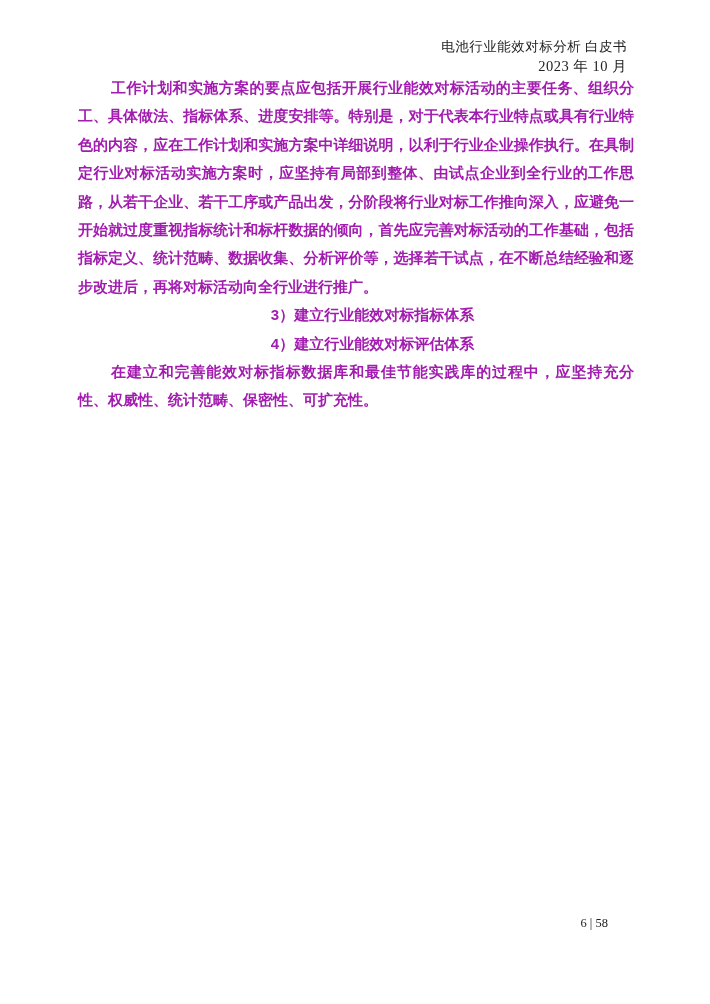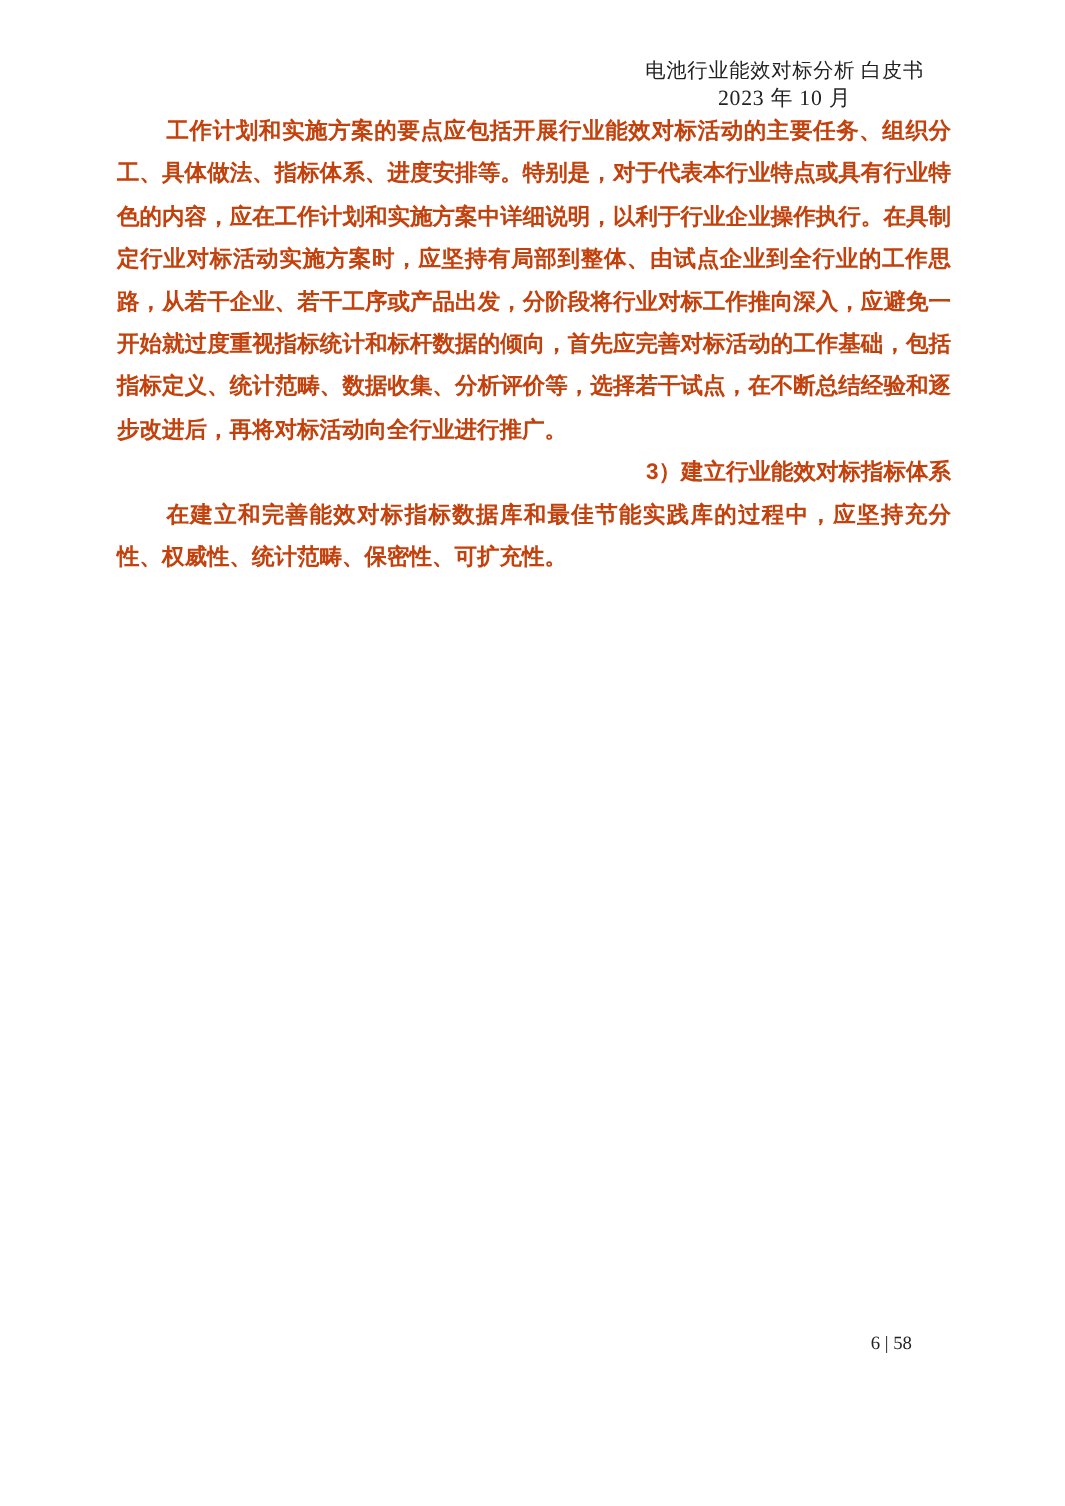--- a/index.html
+++ b/index.html
@@ -11,22 +11,22 @@
     position: relative;
     width: 710px;
     height: 1004px;
     background: #ffffff;
     overflow: hidden;
     color: #1a1a1a;
   }
   .doc-header {
     position: absolute;
     top: 37px;
-    right: 94px;
-    text-align: center;
+    right: 83px;
+    text-align: right;
     font-family: "Liberation Serif", "DejaVu Serif", serif;
     color: #222222;
   }
   .doc-title {
     font-size: 13.5px;
     line-height: 19px;
     letter-spacing: 0.5px;
   }
   .doc-date {
     font-size: 14.5px;
@@ -35,55 +35,56 @@
   }
   .doc-body {
     position: absolute;
     top: 74px;
     left: 78px;
     width: 556px;
     font-family: "Liberation Sans", "DejaVu Sans", sans-serif;
     font-size: 15px;
     line-height: 28.4px;
     font-weight: 600;
-    color: #c2410c;
+    color: #a21caf;
   }
   .doc-body p {
     margin: 0;
     text-indent: 2.2em;
   }
   .para {
     text-align: justify;
     text-justify: inter-ideograph;
   }
   .heading {
-    text-align: right;
+    text-align: center;
   }
   .doc-footer {
     position: absolute;
-    top: 888px;
+    top: 916px;
     right: 102px;
     font-family: "Liberation Serif", "DejaVu Serif", serif;
     font-size: 12.5px;
     color: #222222;
   }
 </style>
 </head>
 <body>
 
 <div class="page">
 
   <header class="doc-header">
     <div class="doc-title">电池行业能效对标分析 白皮书</div>
     <div class="doc-date">2023 年 10 月</div>
   </header>
 
   <main class="doc-body">
     <p class="para">工作计划和实施方案的要点应包括开展行业能效对标活动的主要任务、组织分工、具体做法、指标体系、进度安排等。特别是，对于代表本行业特点或具有行业特色的内容，应在工作计划和实施方案中详细说明，以利于行业企业操作执行。在具制定行业对标活动实施方案时，应坚持有局部到整体、由试点企业到全行业的工作思路，从若干企业、若干工序或产品出发，分阶段将行业对标工作推向深入，应避免一开始就过度重视指标统计和标杆数据的倾向，首先应完善对标活动的工作基础，包括指标定义、统计范畴、数据收集、分析评价等，选择若干试点，在不断总结经验和逐步改进后，再将对标活动向全行业进行推广。</p>
     <p class="heading">3）建立行业能效对标指标体系</p>
+    <p class="heading">4）建立行业能效对标评估体系</p>
     <p class="para">在建立和完善能效对标指标数据库和最佳节能实践库的过程中，应坚持充分性、权威性、统计范畴、保密性、可扩充性。</p>
   </main>
 
   <footer class="doc-footer">
     <span>6 | 58</span>
   </footer>
 
 </div>
 
 </body></html>

